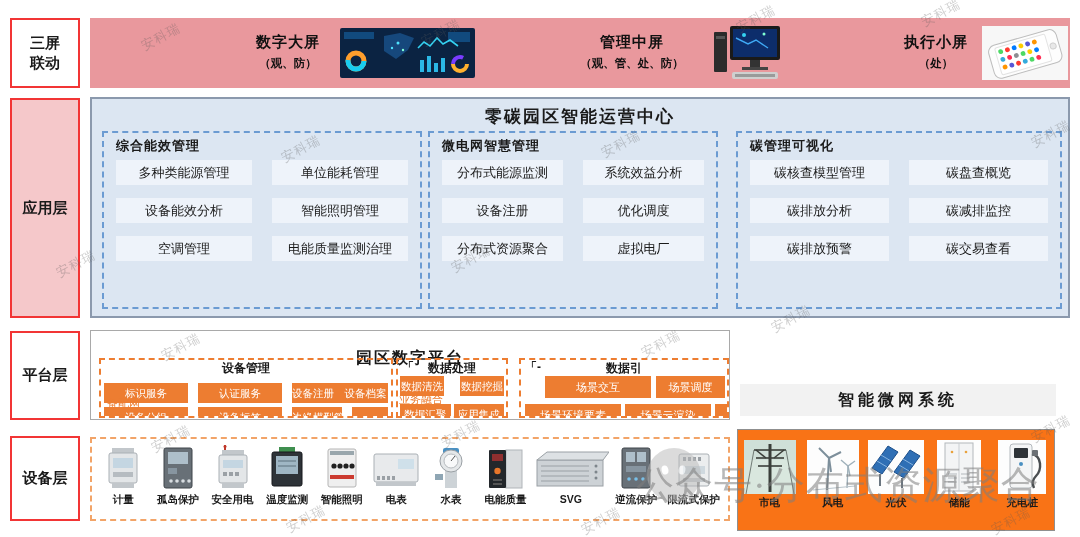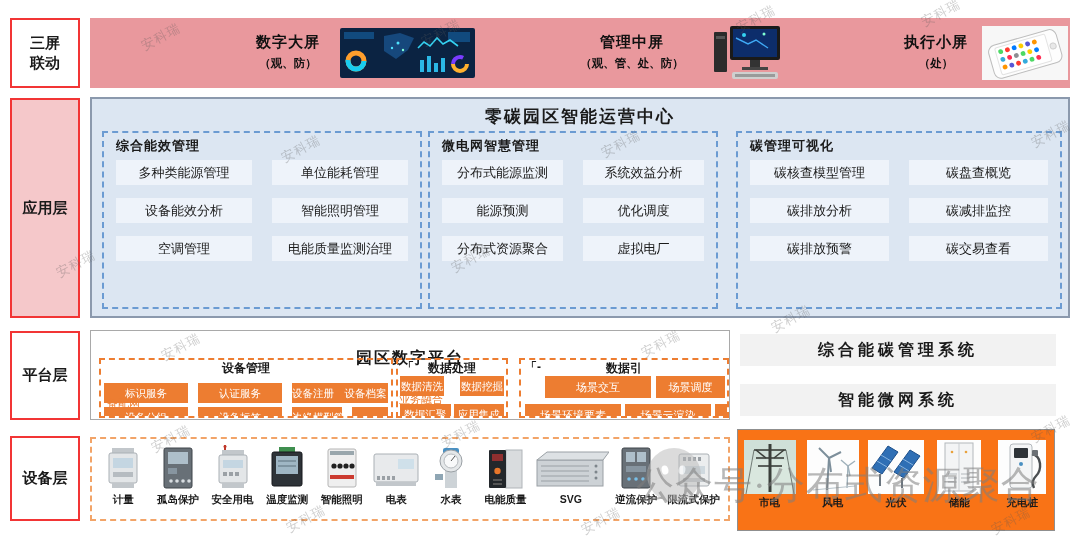--- a/index.html
+++ b/index.html
@@ -198,21 +198,21 @@
         <div class="app-btn">空调管理</div>
         <div class="app-btn">电能质量监测治理</div>
       </div>
     </div>
 
     <div class="app-group" id="group-2">
       <div class="app-group-title">微电网智慧管理</div>
       <div class="app-btns">
         <div class="app-btn">分布式能源监测</div>
         <div class="app-btn">系统效益分析</div>
-        <div class="app-btn">能源预测</div>
+        <div class="app-btn">设备注册</div>
         <div class="app-btn">优化调度</div>
         <div class="app-btn">分布式资源聚合</div>
         <div class="app-btn">虚拟电厂</div>
       </div>
     </div>
 
     <div class="app-group" id="group-3">
       <div class="app-group-title">碳管理可视化</div>
       <div class="app-btns">
         <div class="app-btn">碳核查模型管理</div>
@@ -270,21 +270,20 @@
         <span class="chip ch22 grow">场景调度</span>
       </div>
       <div class="chip-row" id="s3-row2">
         <span class="chip ch22 w96">场景环境要素</span>
         <span class="chip ch22 w86">场景云渲染</span>
         <span class="chip ch22 w60">业务</span>
       </div>
     </div>
   </div>
 
-  <div class="sys-bar serif" id="sys-1">综合能碳管理系统</div>
   <div class="sys-bar serif" id="sys-2">智能微网系统</div>
 
   <div class="dev-box">
 
     <div class="dev-item">
       <div class="dev-ico">
         <svg width="40" height="44" viewBox="0 0 40 44">
             <rect x="9" y="2" width="22" height="6" fill="#c2c7cb"></rect>
             <rect x="6" y="7" width="28" height="30" rx="2" fill="#e3e6e8" stroke="#aab0b5"></rect>
             <rect x="10" y="12" width="20" height="10" fill="#c4d6e2"></rect>

